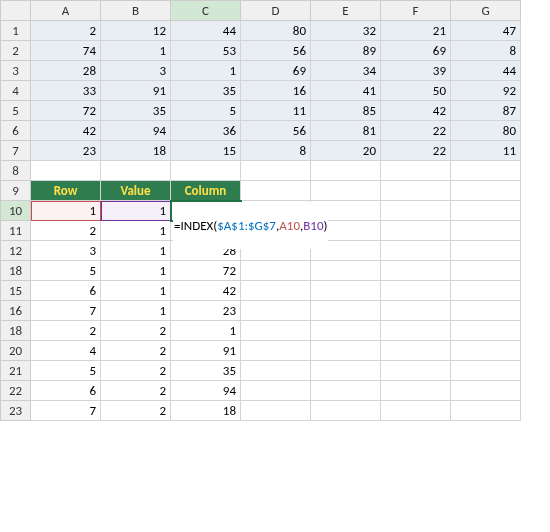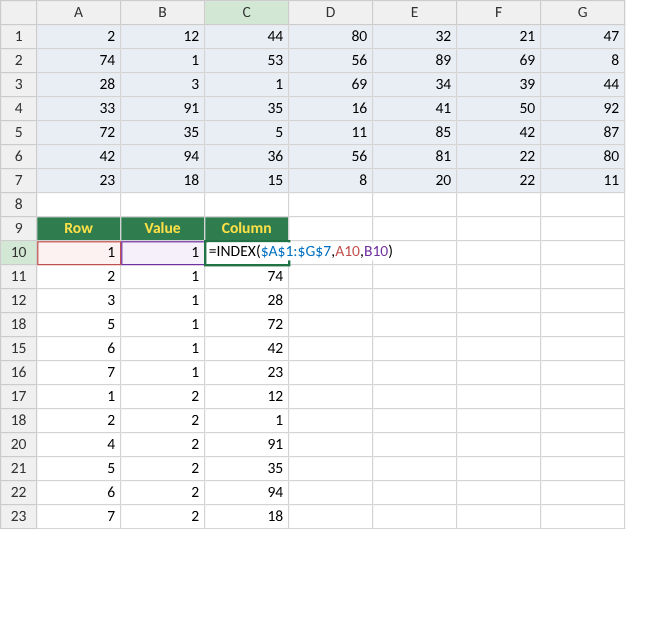--- a/index.html
+++ b/index.html
@@ -77,21 +77,21 @@
     background: #fff !important;
     position: relative;
     z-index: 5;
     overflow: visible;
   }
   .formula-text {
     position: absolute;
     left: 2px;
     top: 1px;
     background: #fff;
-    padding: 0 1px;
+    padding: 16px 1px;
     white-space: nowrap;
     font-size: 13px;
     z-index: 10;
   }
   .tok-blue  { color: #0070c0; }
   .tok-red   { color: #c0504d; }
   .tok-purp  { color: #7030a0; }
   
   
   .hdr-active {
@@ -283,30 +283,20 @@
         <th class="rowhdr">16</th>
         <td>7</td>
         <td>1</td>
         <td>23</td>
         <td></td>
         <td></td>
         <td></td>
         <td></td>
       </tr>
       <tr>
-        <th class="rowhdr">17</th>
-        <td>1</td>
-        <td>2</td>
-        <td>12</td>
-        <td></td>
-        <td></td>
-        <td></td>
-        <td></td>
-      </tr>
-      <tr>
         <th class="rowhdr">18</th>
         <td>2</td>
         <td>2</td>
         <td>1</td>
         <td></td>
         <td></td>
         <td></td>
         <td></td>
       </tr>
       <tr>

